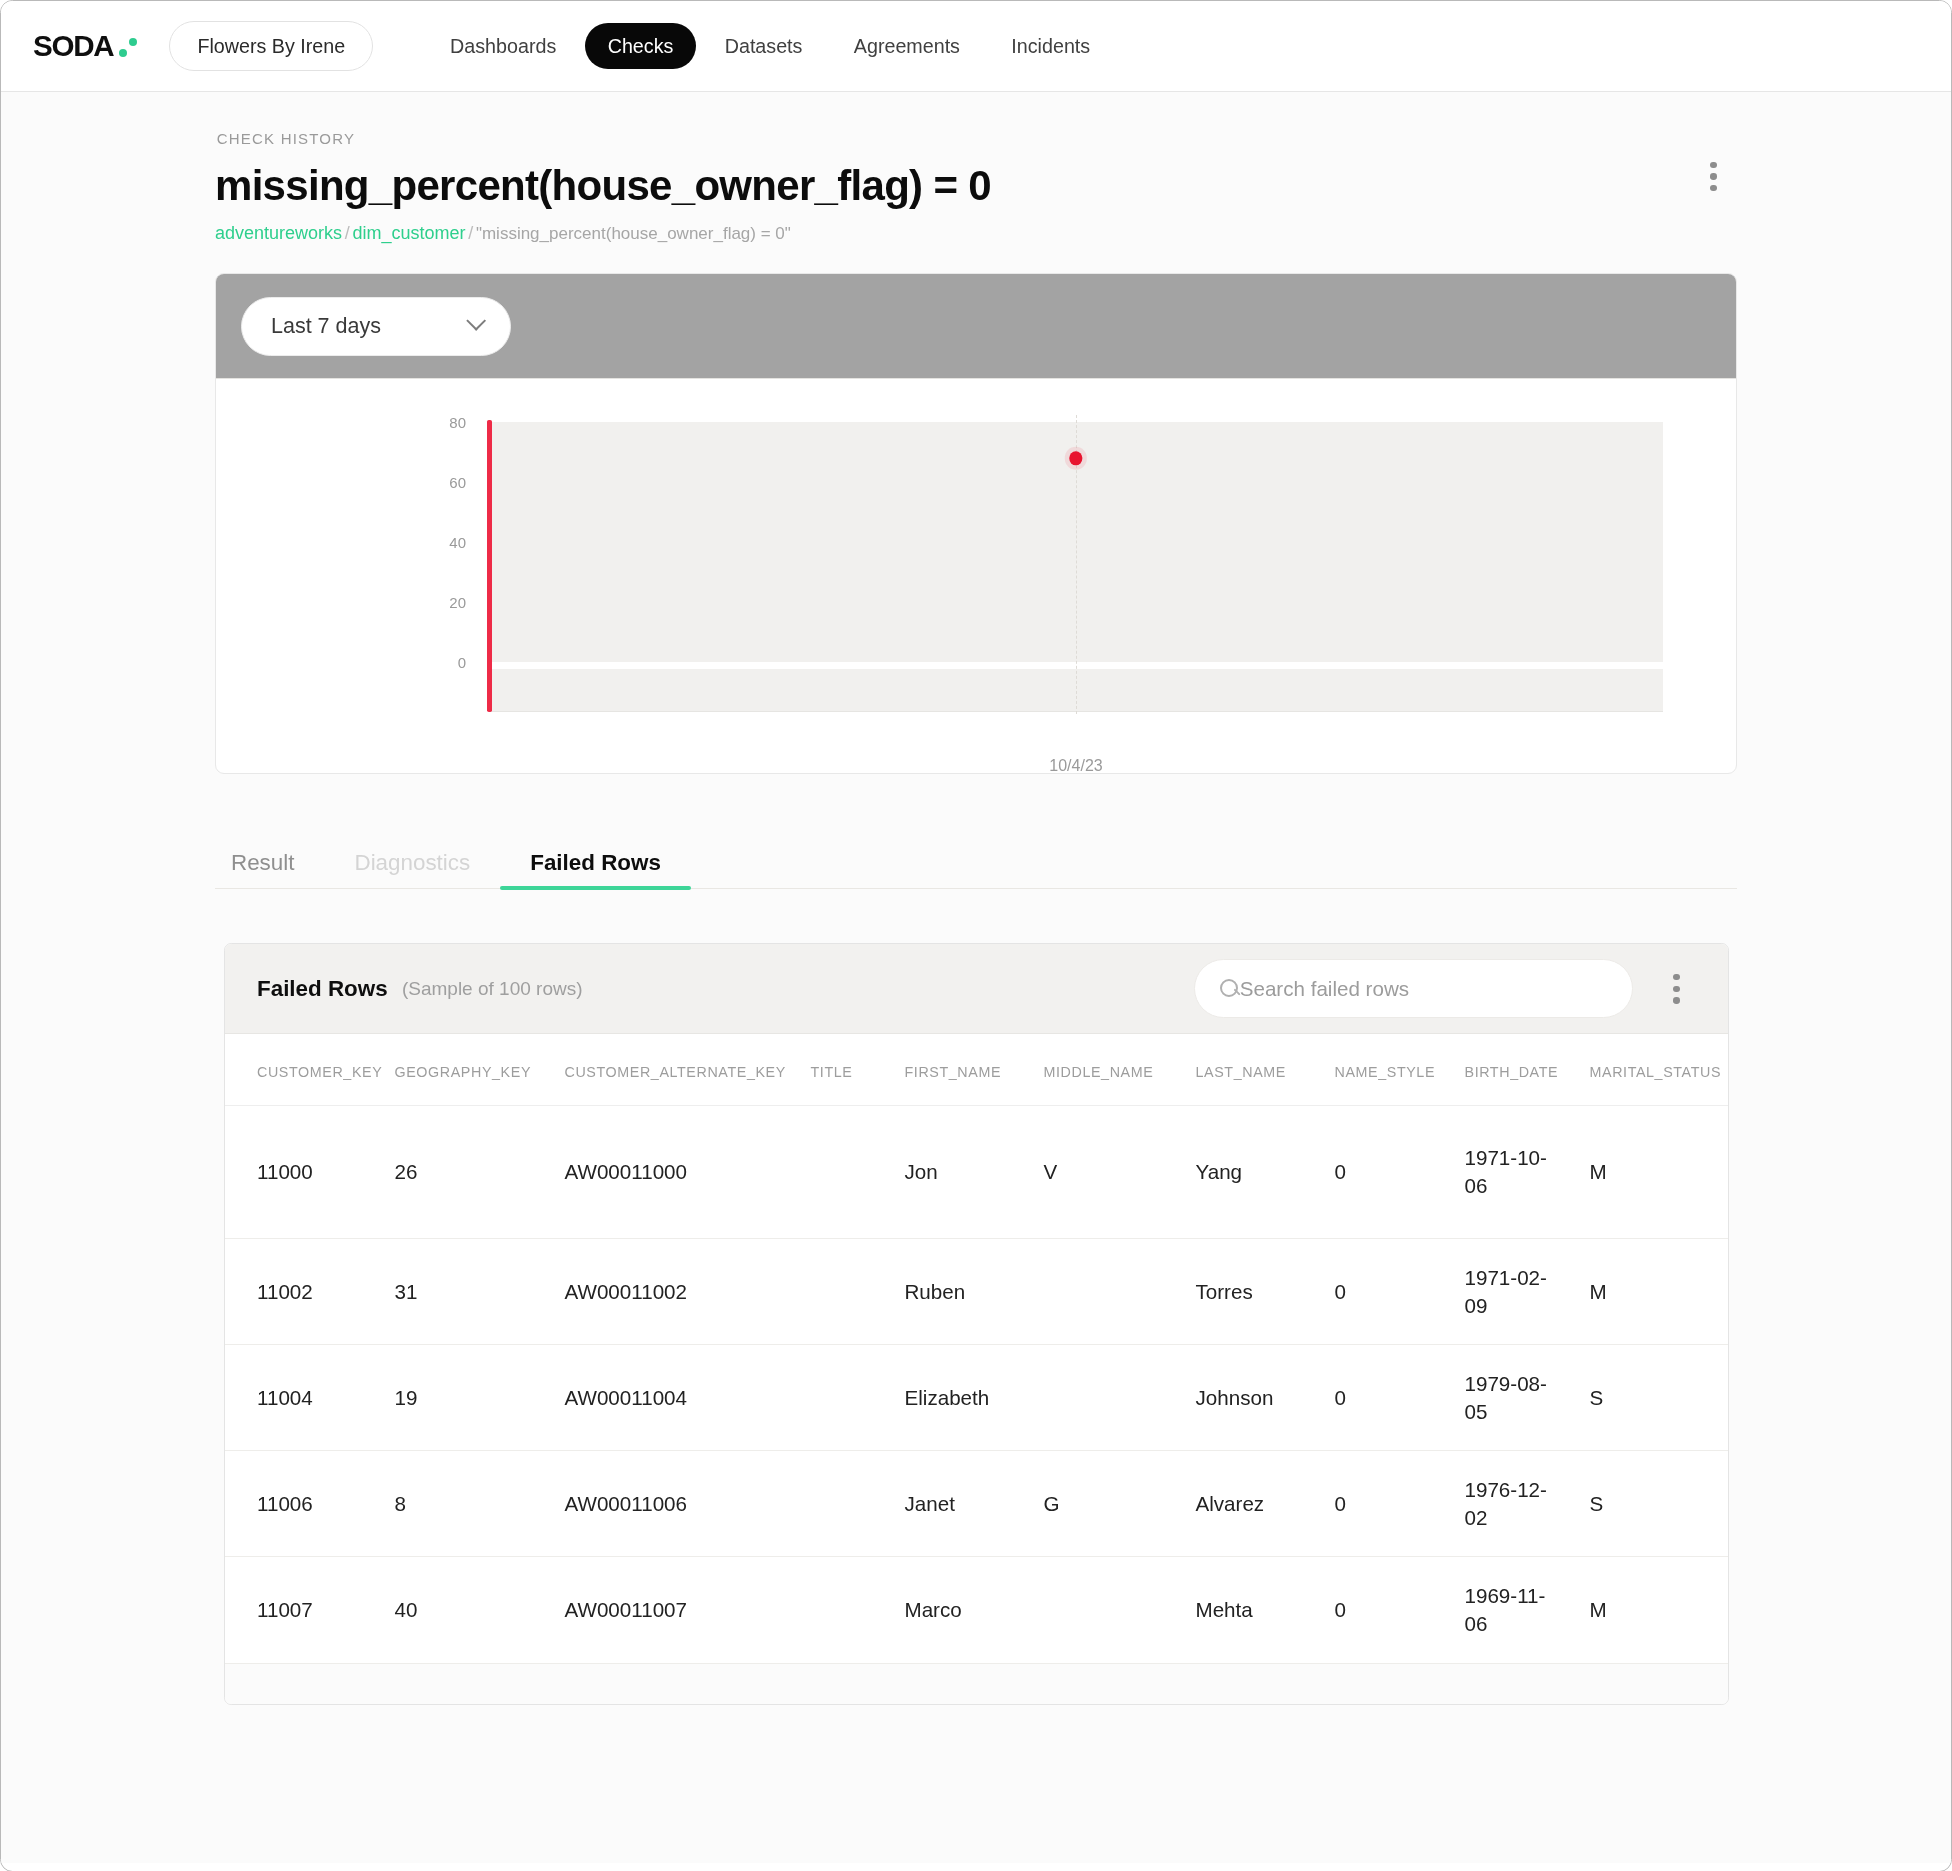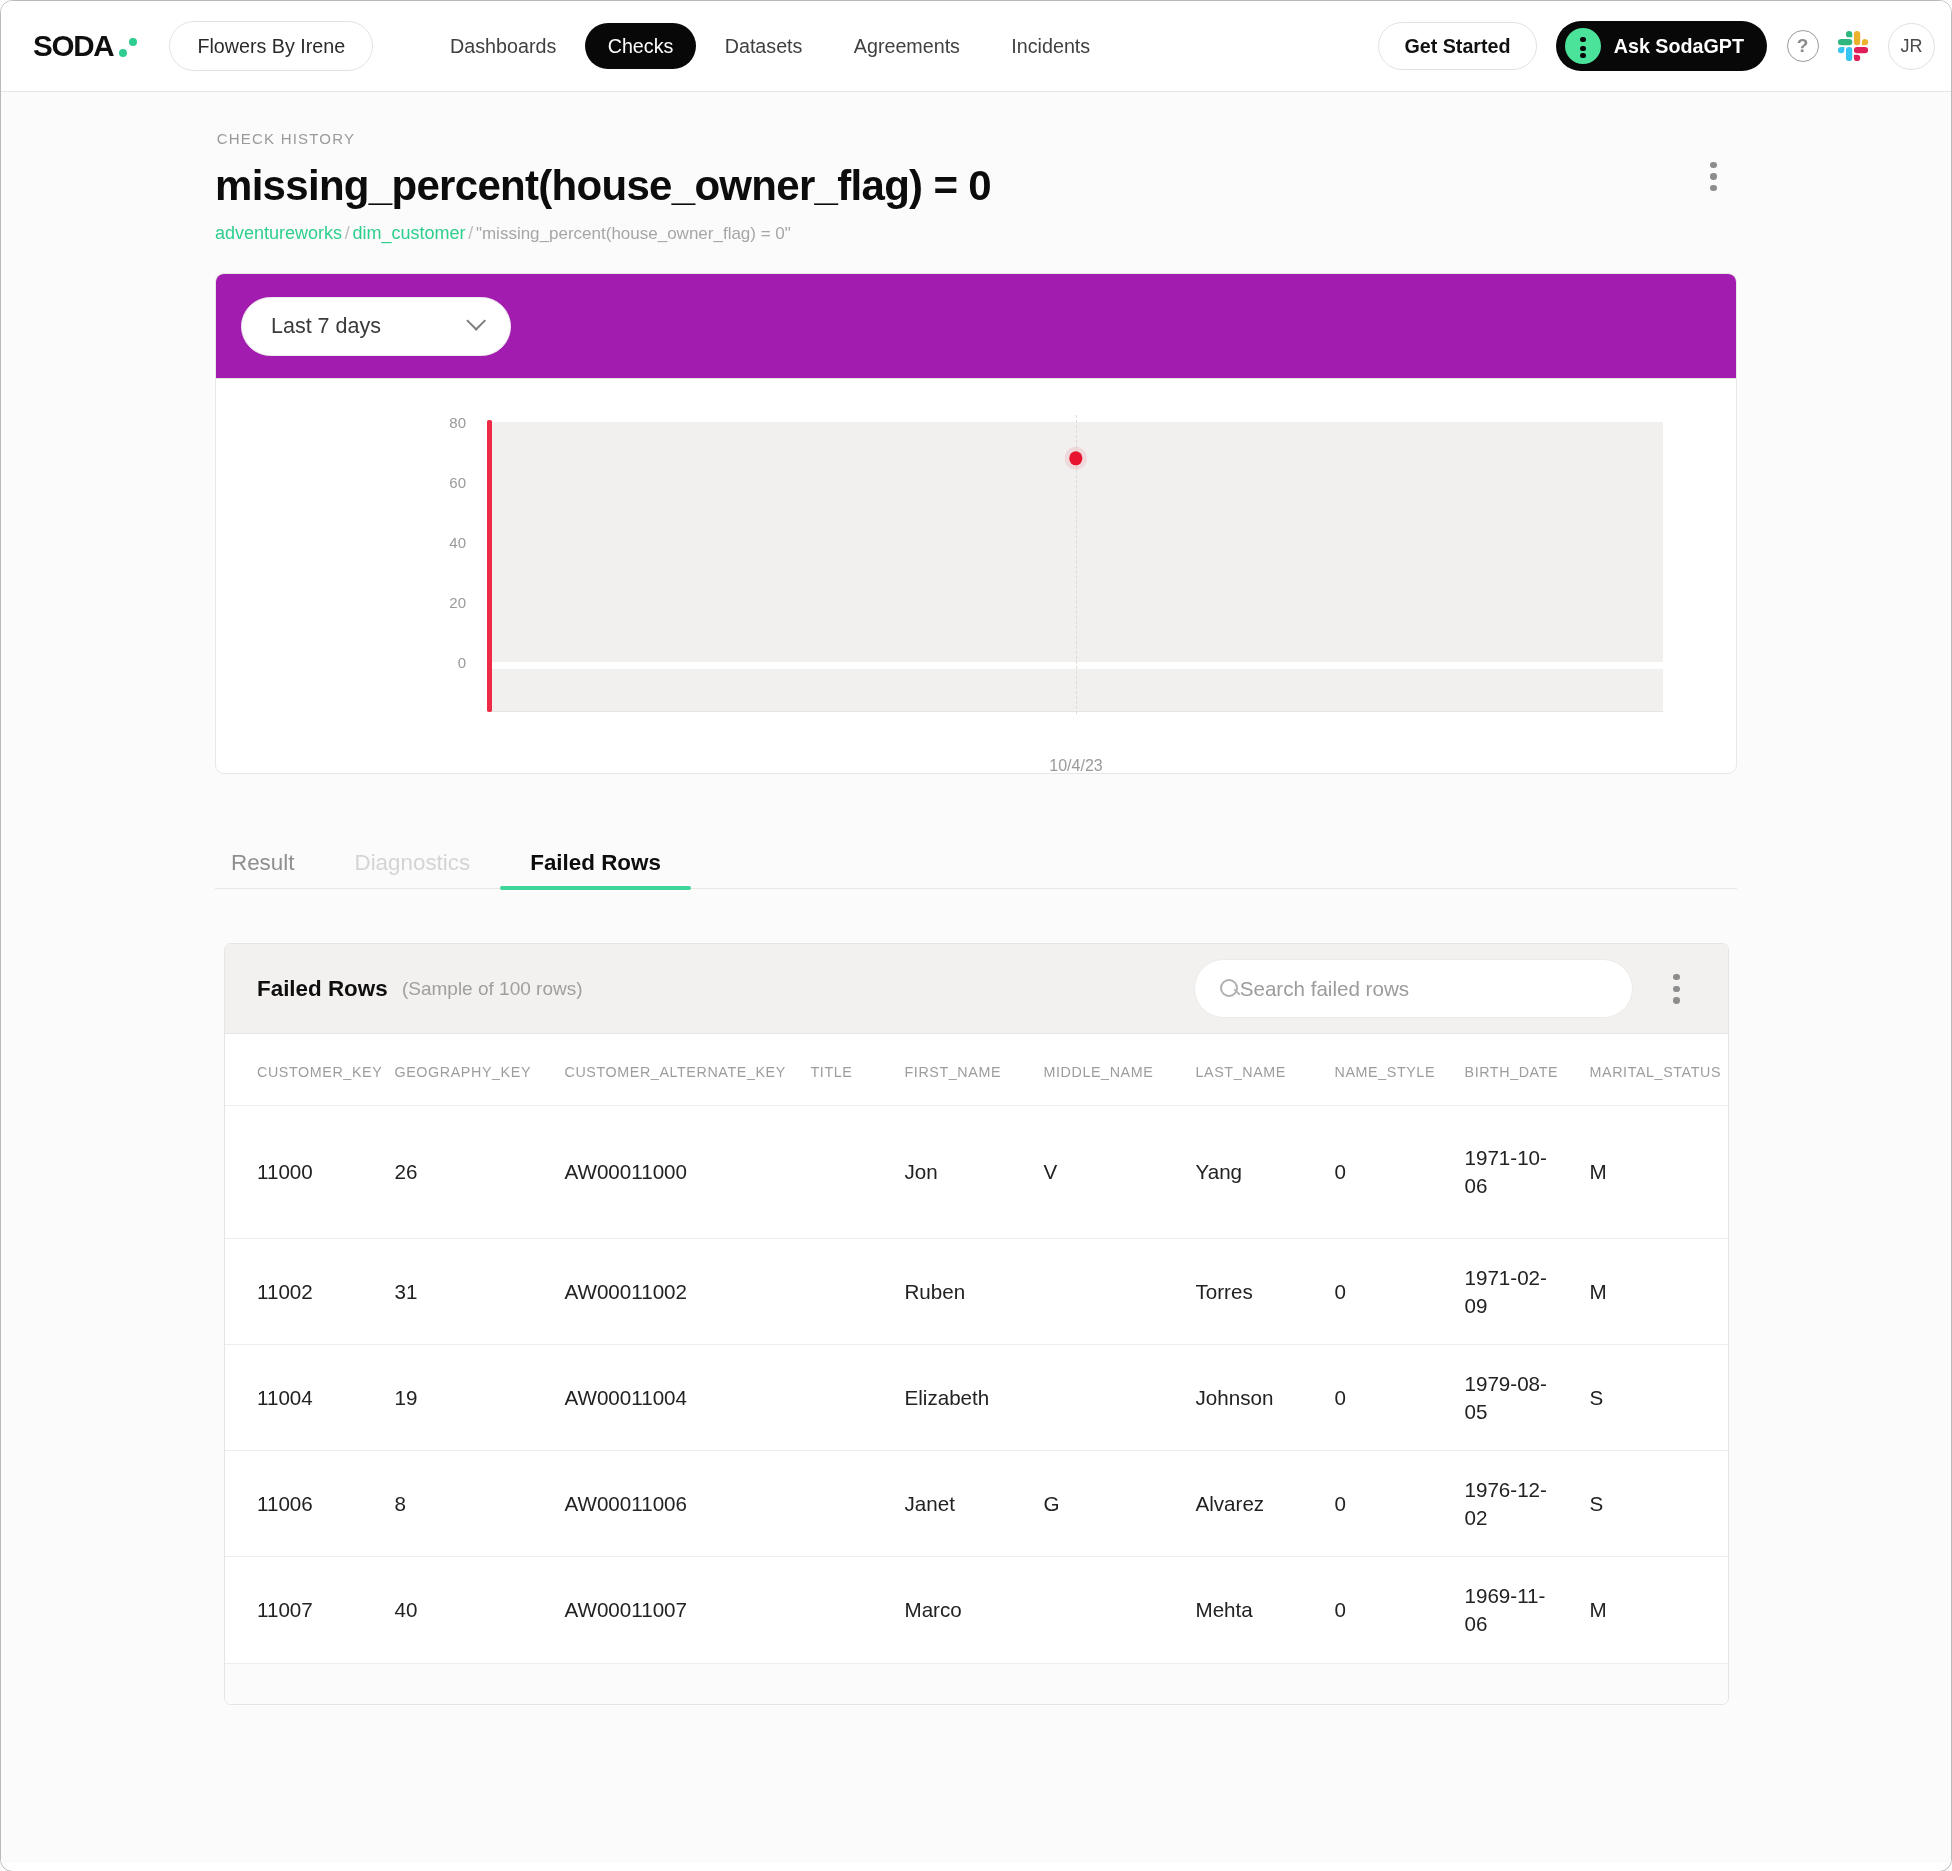--- a/index.html
+++ b/index.html
@@ -122,21 +122,21 @@
 
   
   .chart-card {
     margin-top: 29px;
     background: #ffffff;
     border: 0.9px solid #e8e8e8;
     border-radius: 9px;
     overflow: hidden;
   }
   .chart-toolbar {
-    background: #a21caf;
+    background: #a3a3a3;
     border-bottom: 0.9px solid #e4e3e0;
     padding: 22.4px 25px;
     text-align: center;
   }
   .range-select {
     width: 270px; height: 59px;
     background: #ffffff; border: 0.9px solid #ececec;
     border-radius: 30px;
     display: flex; align-items: center; justify-content: space-between;
     padding: 0 27px 0 29px;
@@ -290,47 +290,20 @@
     </div>
 
     <div class="nav-links">
       <div class="nav-link">Dashboards</div>
       <div class="nav-link active">Checks</div>
       <div class="nav-link">Datasets</div>
       <div class="nav-link">Agreements</div>
       <div class="nav-link">Incidents</div>
     </div>
 
-    <div class="nav-right">
-      <div class="btn-outline">Get Started</div>
-
-      <div class="btn-dark">
-        <span class="gpt-badge">
-          <span class="d1"></span>
-            <span class="d2"></span>
-            <span class="d3"></span>
-        </span>
-        <span>Ask SodaGPT</span>
-      </div>
-
-      <div class="icon-help">
-        <span>?</span>
-      </div>
-
-      <svg class="slack-icon" viewBox="0 0 122 122">
-        <path fill="#36C5F0" d="M25.8 77.6a12.9 12.9 0 1 1-12.9-12.9h12.9zM32.3 77.6a12.9 12.9 0 0 1 25.8 0v32.3a12.9 12.9 0 0 1-25.8 0z"></path>
-        <path fill="#2EB67D" d="M45.2 25.8a12.9 12.9 0 1 1 12.9-12.9v12.9zM45.2 32.3a12.9 12.9 0 0 1 0 25.8H12.9a12.9 12.9 0 0 1 0-25.8z"></path>
-        <path fill="#ECB22E" d="M97 45.2a12.9 12.9 0 1 1 12.9 12.9H97zM90.5 45.2a12.9 12.9 0 0 1-25.8 0V12.9a12.9 12.9 0 0 1 25.8 0z"></path>
-        <path fill="#E01E5A" d="M77.6 97a12.9 12.9 0 1 1-12.9 12.9V97zM77.6 90.5a12.9 12.9 0 0 1 0-25.8h32.3a12.9 12.9 0 0 1 0 25.8z"></path>
-      </svg>
-
-      <div class="avatar">
-        <span>JR</span>
-      </div>
-    </div>
   </div>
 
   <div class="page">
     <div class="wrap">
 
       <div class="eyebrow">CHECK HISTORY</div>
       <div class="page-title">missing_percent(house_owner_flag) = 0</div>
 
       <div class="breadcrumb">
         <a href="#">adventureworks</a><span class="sep">/</span><a href="#">dim_customer</a><span class="sep">/</span><span class="cur">"missing_percent(house_owner_flag) = 0"</span>

